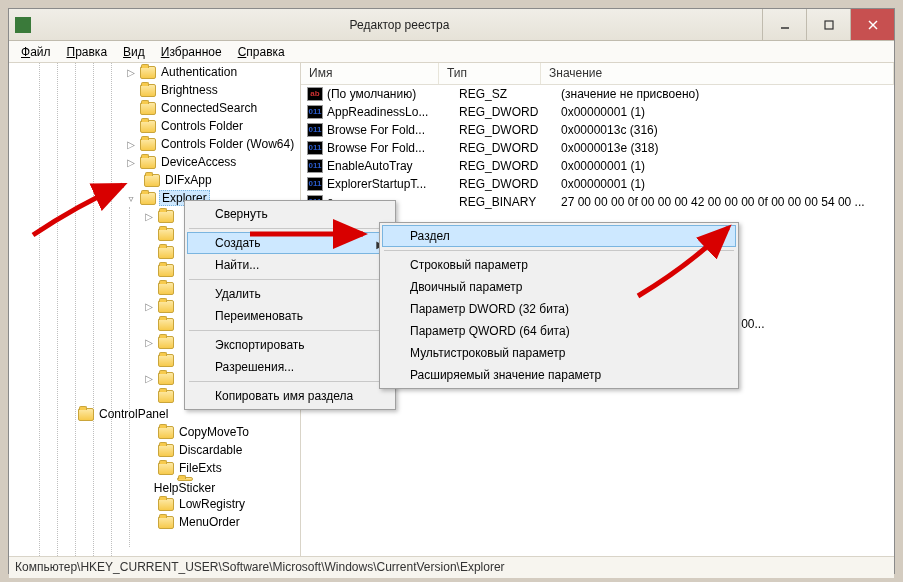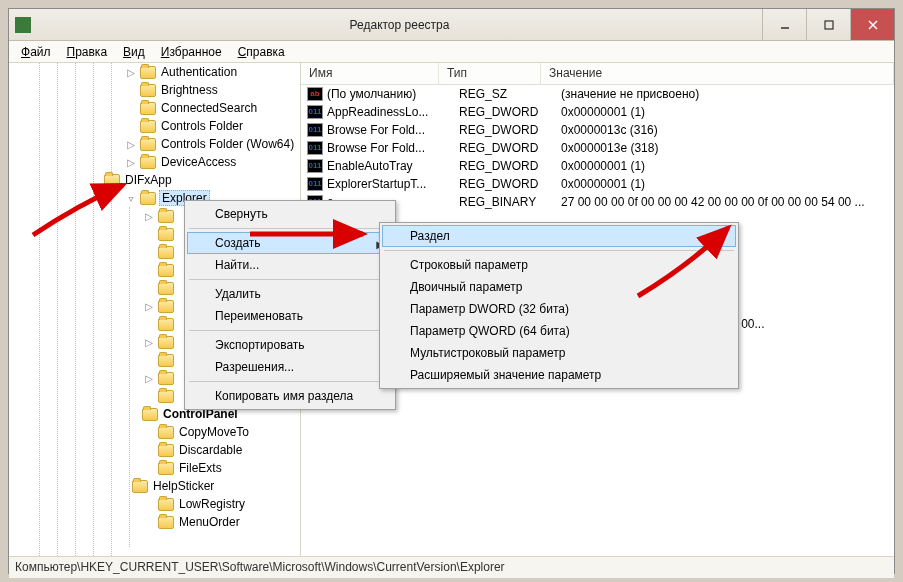--- a/index.html
+++ b/index.html
@@ -114,21 +114,21 @@
           <div class="node" style="padding-left: 116px;">
             <span class="exp">▷</span>
             <span class="folder"></span>
             <span class="label">Controls Folder (Wow64)</span>
           </div>
           <div class="node" style="padding-left: 116px;">
             <span class="exp">▷</span>
             <span class="folder"></span>
             <span class="label">DeviceAccess</span>
           </div>
-          <div class="node" style="padding-left: 80px;">
+          <div class="node" style="padding-left: 120px;">
             <span class="exp"></span>
             <span class="folder"></span>
             <span class="label">DIFxApp</span>
           </div>
           <div class="node sel" style="padding-left: 116px;">
             <span class="exp">▿</span>
             <span class="folder"></span>
             <span class="label">Explorer</span>
           </div>
           <div class="node" style="padding-left: 134px;">
@@ -179,41 +179,41 @@
           <div class="node" style="padding-left: 134px;">
             <span class="exp">▷</span>
             <span class="folder"></span>
             <span class="label"></span>
           </div>
           <div class="node" style="padding-left: 134px;">
             <span class="exp"></span>
             <span class="folder"></span>
             <span class="label"></span>
           </div>
-          <div class="node" style="padding-left: 118px; font-weight: bold;">
+          <div class="node" style="padding-left: 54px;">
             <span class="exp"></span>
             <span class="folder"></span>
             <span class="label">ControlPanel</span>
           </div>
           <div class="node" style="padding-left: 134px;">
             <span class="exp"></span>
             <span class="folder"></span>
             <span class="label">CopyMoveTo</span>
           </div>
           <div class="node" style="padding-left: 134px;">
             <span class="exp"></span>
             <span class="folder"></span>
             <span class="label">Discardable</span>
           </div>
           <div class="node" style="padding-left: 134px;">
             <span class="exp"></span>
             <span class="folder"></span>
             <span class="label">FileExts</span>
           </div>
-          <div class="node" style="padding-left: 108px;">
+          <div class="node" style="padding-left: 60px; flex-direction: column;">
             <span class="exp"></span>
             <span class="folder"></span>
             <span class="label">HelpSticker</span>
           </div>
           <div class="node" style="padding-left: 134px;">
             <span class="exp"></span>
             <span class="folder"></span>
             <span class="label">LowRegistry</span>
           </div>
           <div class="node" style="padding-left: 134px;">

